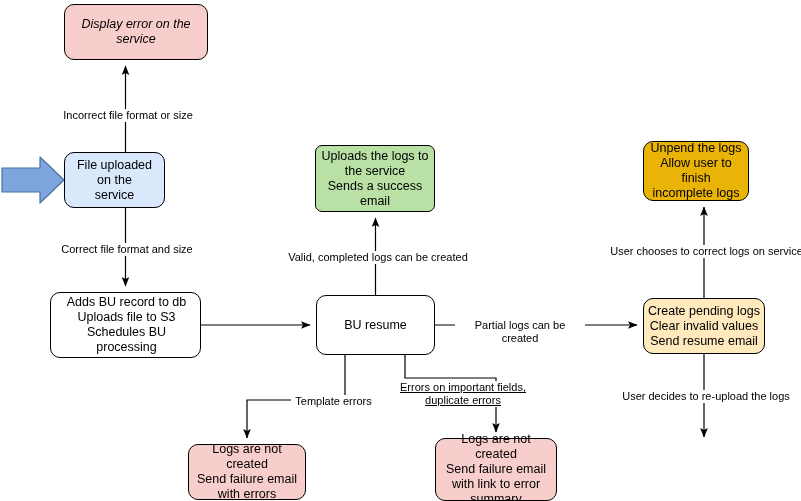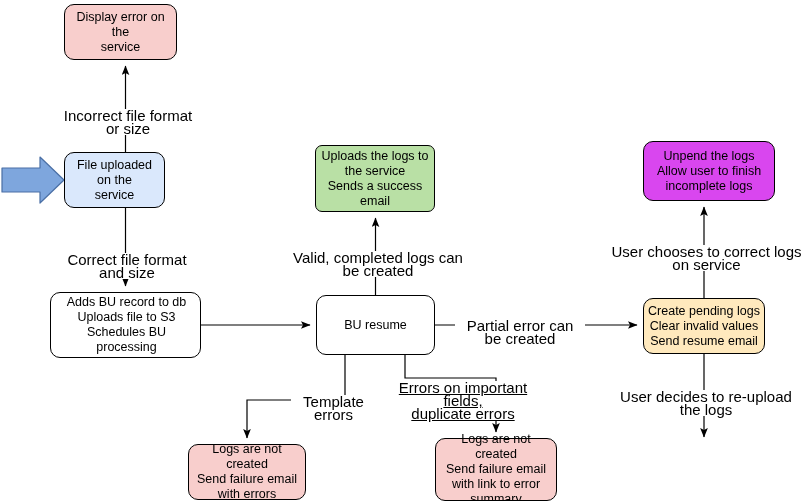--- a/index.html
+++ b/index.html
@@ -36,21 +36,21 @@
     font-size: 12.5px;
     line-height: 15px;
     color: #000000;
     background: #ffffff;
     padding: 2px 4px;
     z-index: 3;
   }
   .node span { display: block; white-space: pre-line; }
   .edge-label {
     position: absolute;
-    font-size: 15px;
+    font-size: 11px;
     line-height: 13px;
     color: #000000;
     text-align: center;
     background: #ffffff;
     padding: 0 2px;
     white-space: pre-line;
     z-index: 4;
   }
 </style>
 </head>
@@ -99,35 +99,35 @@
 
     <g>
       <polyline points="405,355 405,378 496,378 496,432" fill="none" stroke="#000000" stroke-width="1.2" marker-end="url(#arrowhead)"></polyline>
     </g>
 
     <g>
       <polygon points="2,168 40,168 40,157 64,180 40,203 40,192 2,192" fill="#7ea6dd" stroke="#4a6fa5" stroke-width="1.2" stroke-linejoin="round"></polygon>
     </g>
   </svg>
 
-  <div class="node" id="n0" style="left: 64px; top: 4px; width: 113px; height: 56px; background: rgb(248, 206, 204);">
+  <div class="node" id="n0" style="left: 64px; top: 4px; width: 144px; height: 56px; background: rgb(248, 206, 204); font-style: italic;">
     <span>Display error on the
 service</span>
   </div>
   <div class="node" id="n1" style="left: 64px; top: 152px; width: 101px; height: 56px; background: rgb(218, 232, 252);">
     <span>File uploaded on the
 service</span>
   </div>
   <div class="node" id="n2" style="left: 315px; top: 145px; width: 120px; height: 67px; background: rgb(185, 224, 165); border-radius: 7px;">
     <span>Uploads the logs to
 the service
 Sends a success
 email</span>
   </div>
-  <div class="node" id="n3" style="left: 643px; top: 141px; width: 132px; height: 60px; background: #d946ef; border-radius: 10px;">
+  <div class="node" id="n3" style="left: 643px; top: 141px; width: 106px; height: 60px; background: #eab308; border-radius: 10px;">
     <span>Unpend the logs
 Allow user to finish
 incomplete logs</span>
   </div>
   <div class="node" id="n4" style="left: 50px; top: 292px; width: 151px; height: 66px; background: rgb(255, 255, 255); padding-left: 6px;">
     <span>Adds BU record to db
 Uploads file to S3
 Schedules BU processing</span>
   </div>
   <div class="node" id="n5" style="left: 316px; top: 295px; width: 119px; height: 60px; background: rgb(255, 255, 255);">
@@ -144,22 +144,22 @@
 with errors</span>
   </div>
   <div class="node" id="n8" style="left: 435px; top: 438px; width: 122px; height: 63px; background: rgb(248, 206, 204);">
     <span>Logs are not created
 Send failure email
 with link to error
 summary</span>
   </div>
 
   <div class="edge-label" id="e0" style="left: 56px; top: 109px; width: 140px;">Incorrect file format or size</div>
-  <div class="edge-label" id="e1" style="left: 54px; top: 253px; width: 142px;">Correct file format and size</div>
+  <div class="edge-label" id="e1" style="left: 54px; top: 243px; width: 142px;">Correct file format and size</div>
   <div class="edge-label" id="e2" style="left: 286px; top: 251px; width: 180px;">Valid, completed logs can be created</div>
   <div class="edge-label" id="e3" style="left: 608px; top: 245px; width: 193px;">User chooses to correct logs on service</div>
-  <div class="edge-label" id="e4" style="left: 455px; top: 319px; width: 126px;">Partial error can be created</div>
+  <div class="edge-label" id="e4" style="left: 455px; top: 319px; width: 126px;">Partial logs can be created</div>
   <div class="edge-label" id="e5" style="left: 291px; top: 395px; width: 81px;">Template errors</div>
   <div class="edge-label" id="e6" style="left: 393px; top: 381px; width: 136px; text-decoration: underline;">Errors on important fields,
 duplicate errors</div>
   <div class="edge-label" id="e7" style="left: 618px; top: 390px; width: 172px;">User decides to re-upload the logs</div>
 
 </div>
 
 </body></html>

